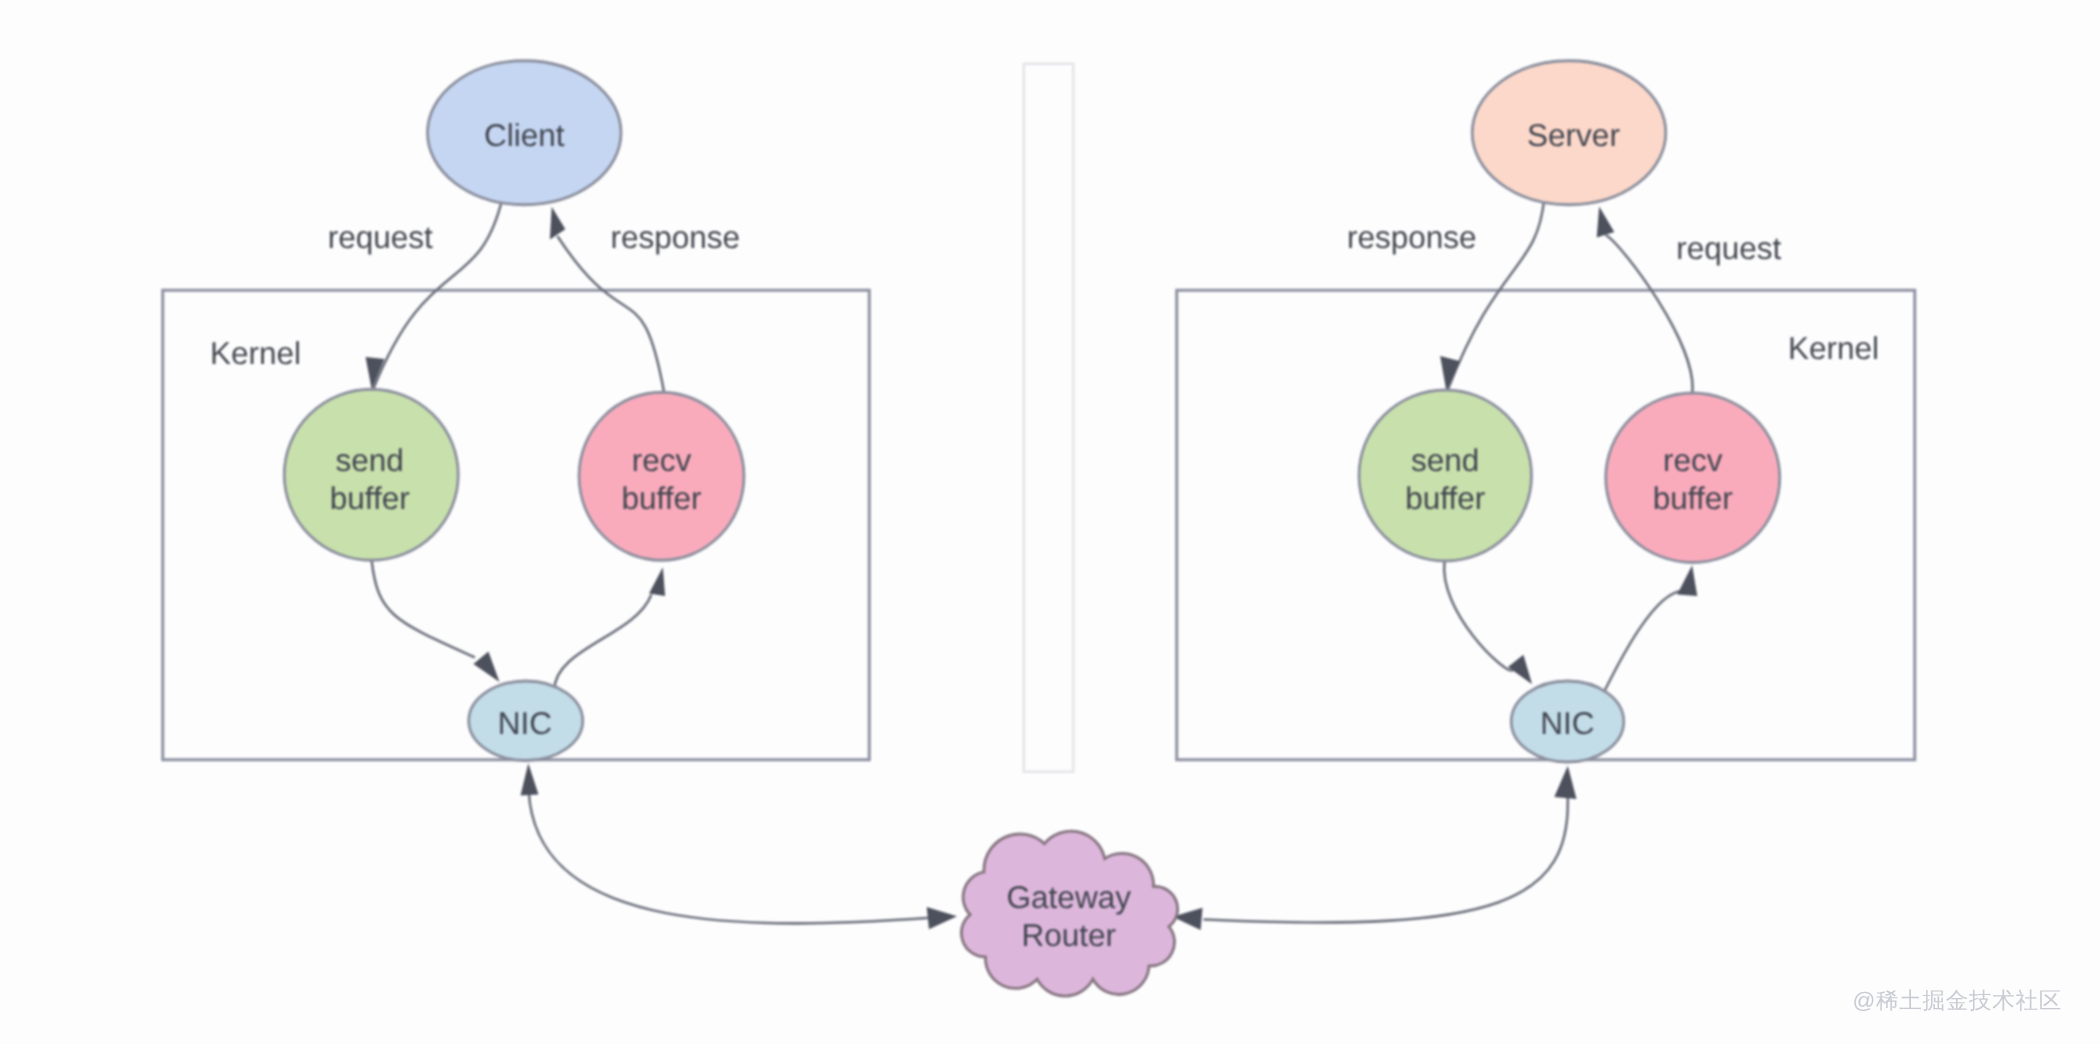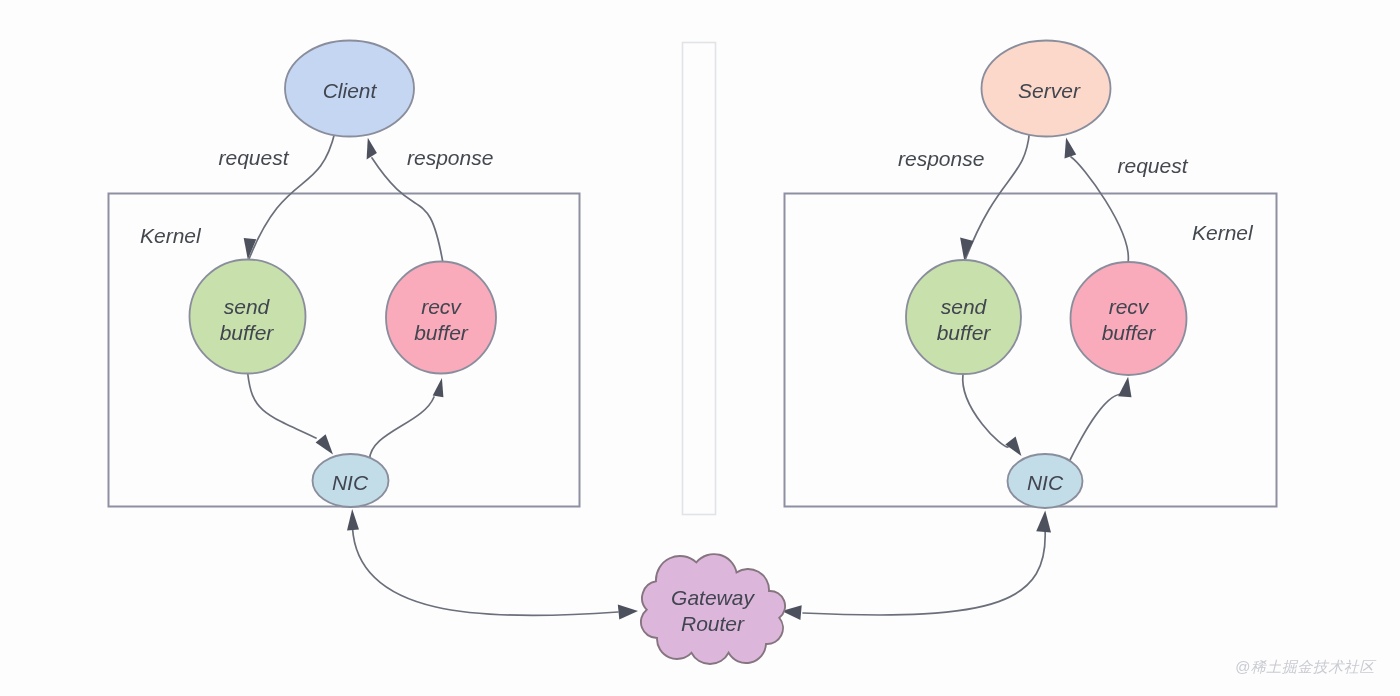--- a/index.html
+++ b/index.html
@@ -1,18 +1,18 @@
 <!DOCTYPE html>
 <html><head>
 <meta charset="utf-8">
 <style>
   html,body{margin:0;padding:0;}
   body{width:1400px;height:696px;background:#fdfdfe;overflow:hidden;
        font-family:"Liberation Sans",sans-serif;}
-  #stage{position:relative;width:1400px;height:624px;font-style:italic;}
+  #stage{position:relative;width:1400px;height:624px;}
   svg#diagram{position:absolute;left:0;top:0;width:1400px;height:696px;display:block;}
   .node-label{font-family:"Liberation Sans",sans-serif;fill:#41454f;text-anchor:middle;font-size:21px;}
   .edge-label{font-family:"Liberation Sans",sans-serif;fill:#44484f;font-size:21px;}
   .box-label{font-family:"Liberation Sans",sans-serif;fill:#44484f;font-size:21px;}
   .wm{position:absolute;left:1235px;top:658px;color:#c8cbd1;font-size:15px;
       font-family:"Liberation Sans",sans-serif;letter-spacing:0.5px;white-space:nowrap;}
 </style>
 </head>
 <body>
 

